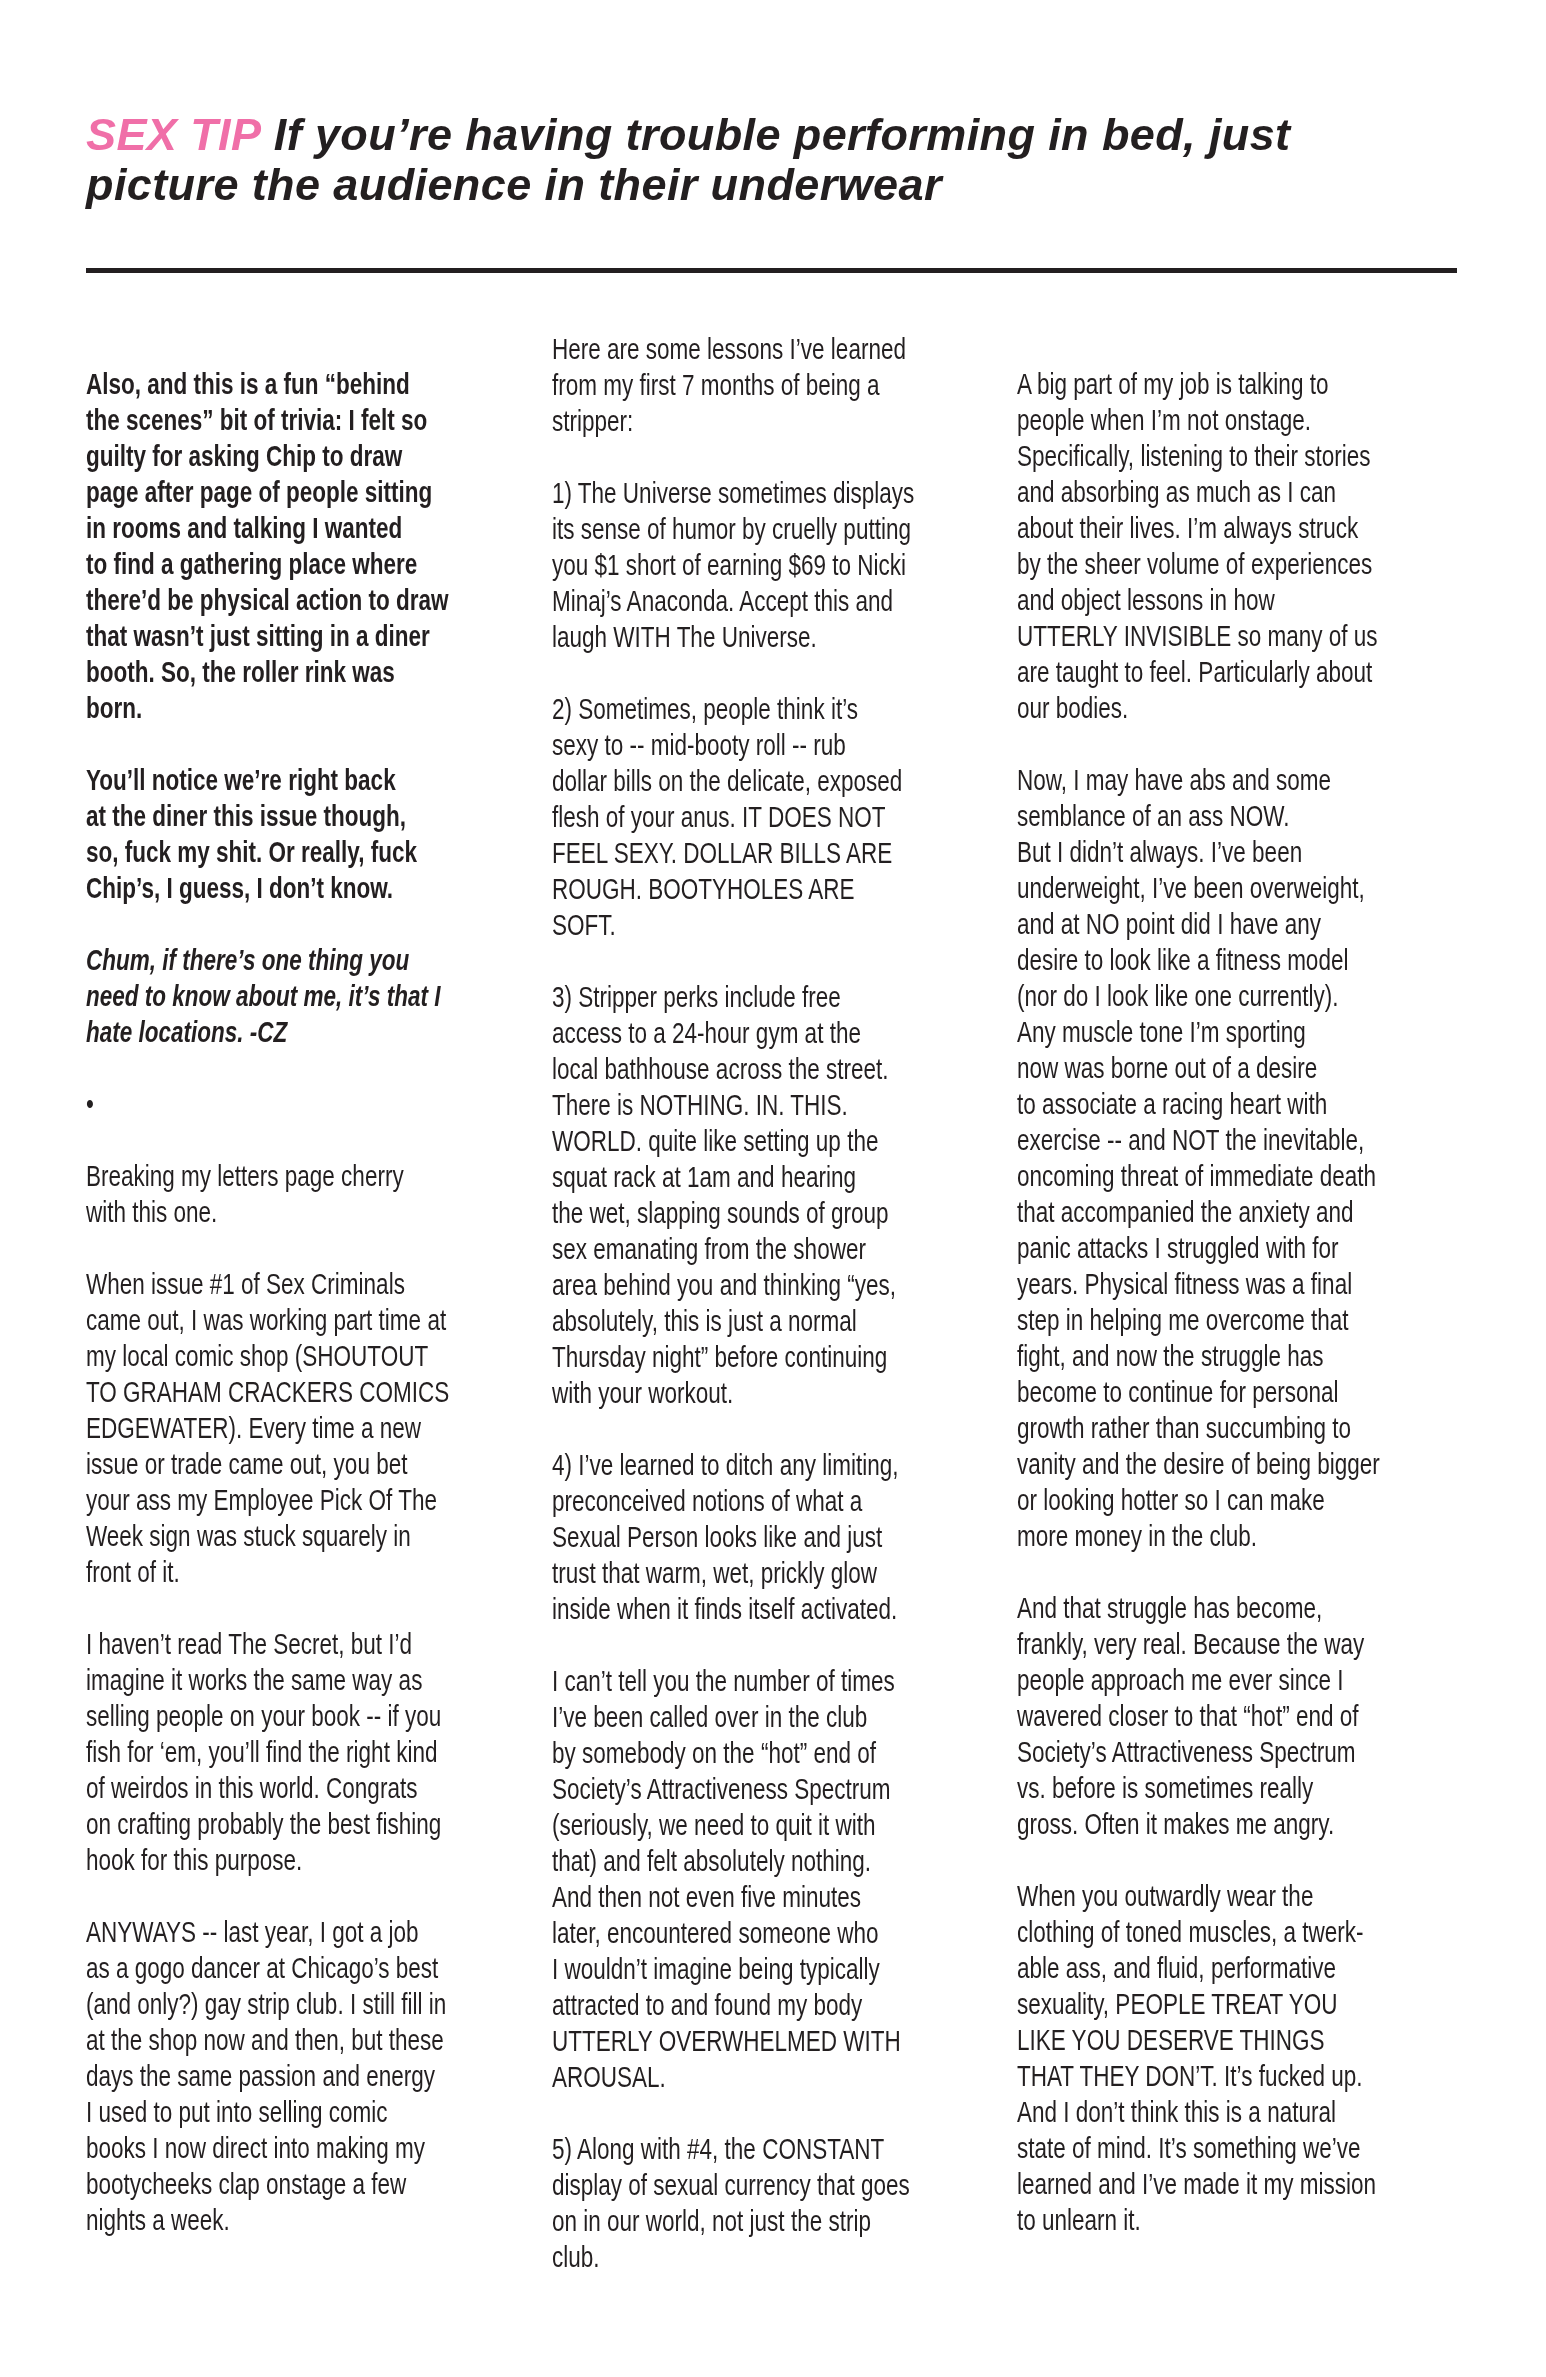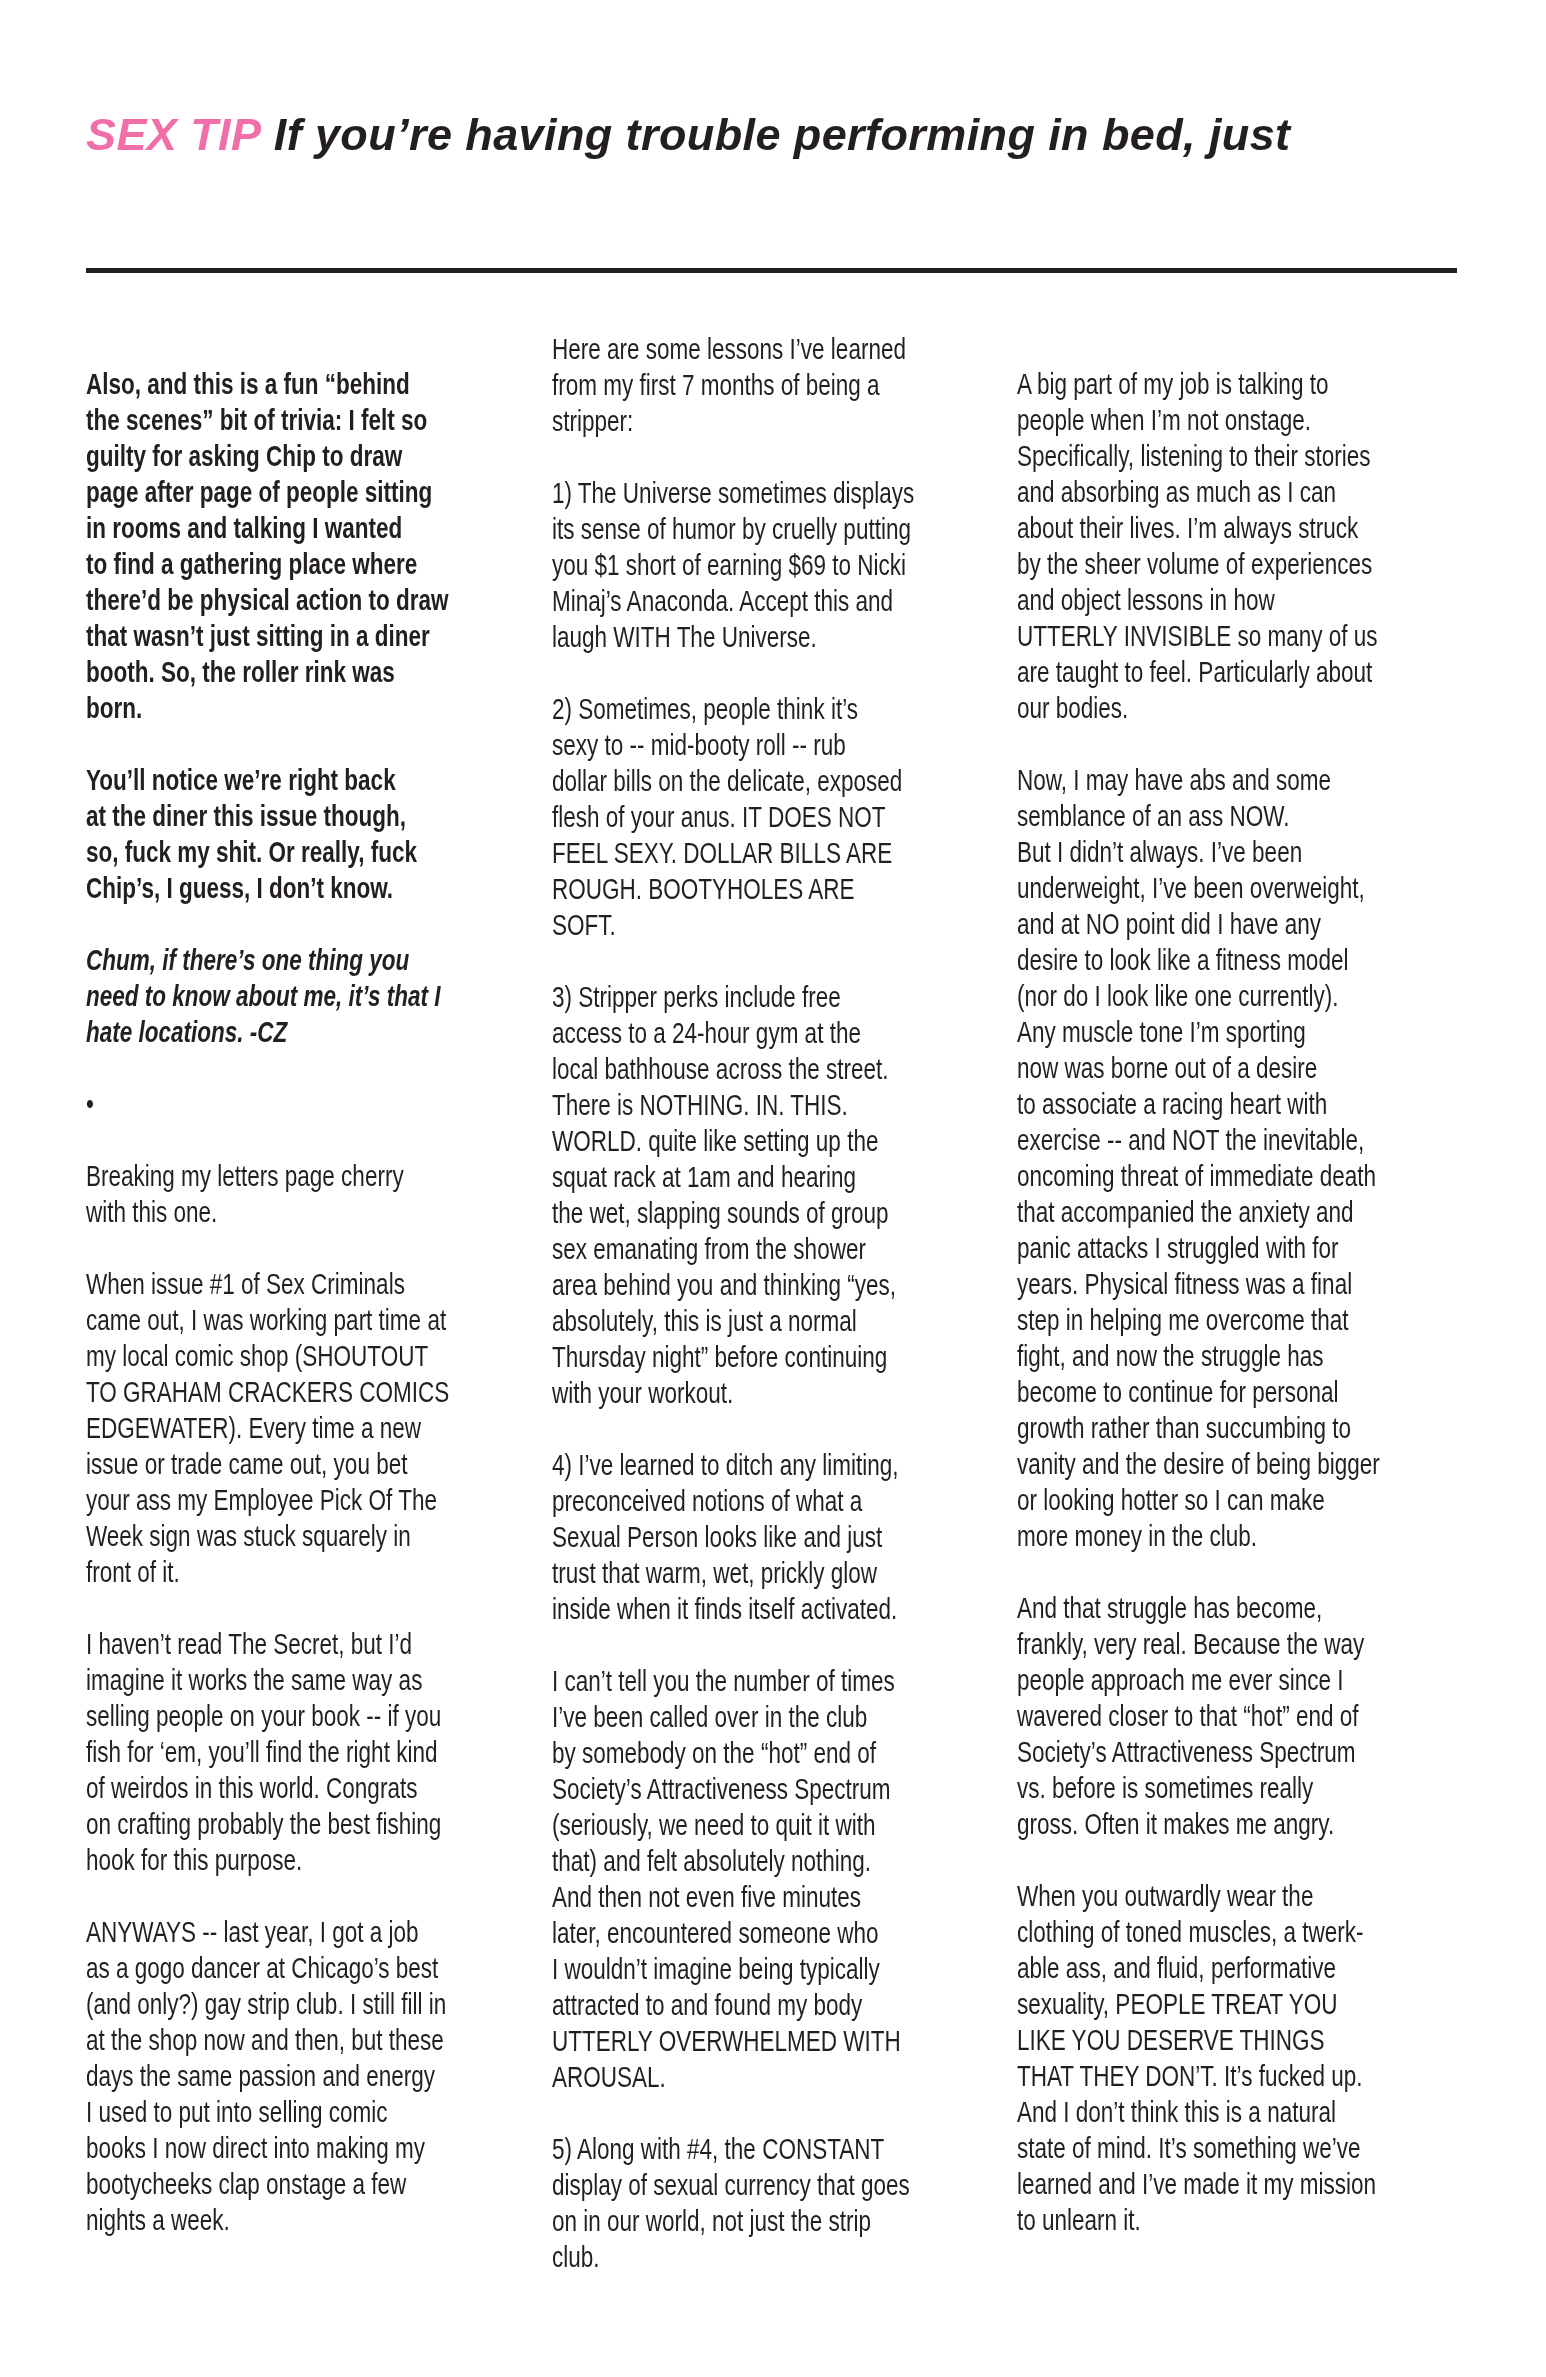--- a/index.html
+++ b/index.html
@@ -60,20 +60,21 @@
   .para.bold .line { font-weight: bold; }
   .para.bold-italic .line { font-weight: bold; font-style: italic; }
 </style>
 </head>
 <body>
 
 <div class="page">
 
   <header class="page-header">
     <span class="title-line"><span class="sex-tip">SEX TIP</span><span>If you’re having trouble performing in bed, just</span></span>
+    <span class="title-line">picture the audience in their underwear</span>
   </header>
 
   <div class="rule"></div>
 
   <main>
     <div class="col col-1" id="col-0">
         <div class="para bold">
           <div class="line">Also, and this is a fun “behind</div>
           <div class="line">the scenes” bit of trivia: I felt so</div>
           <div class="line">guilty for asking Chip to draw</div>

